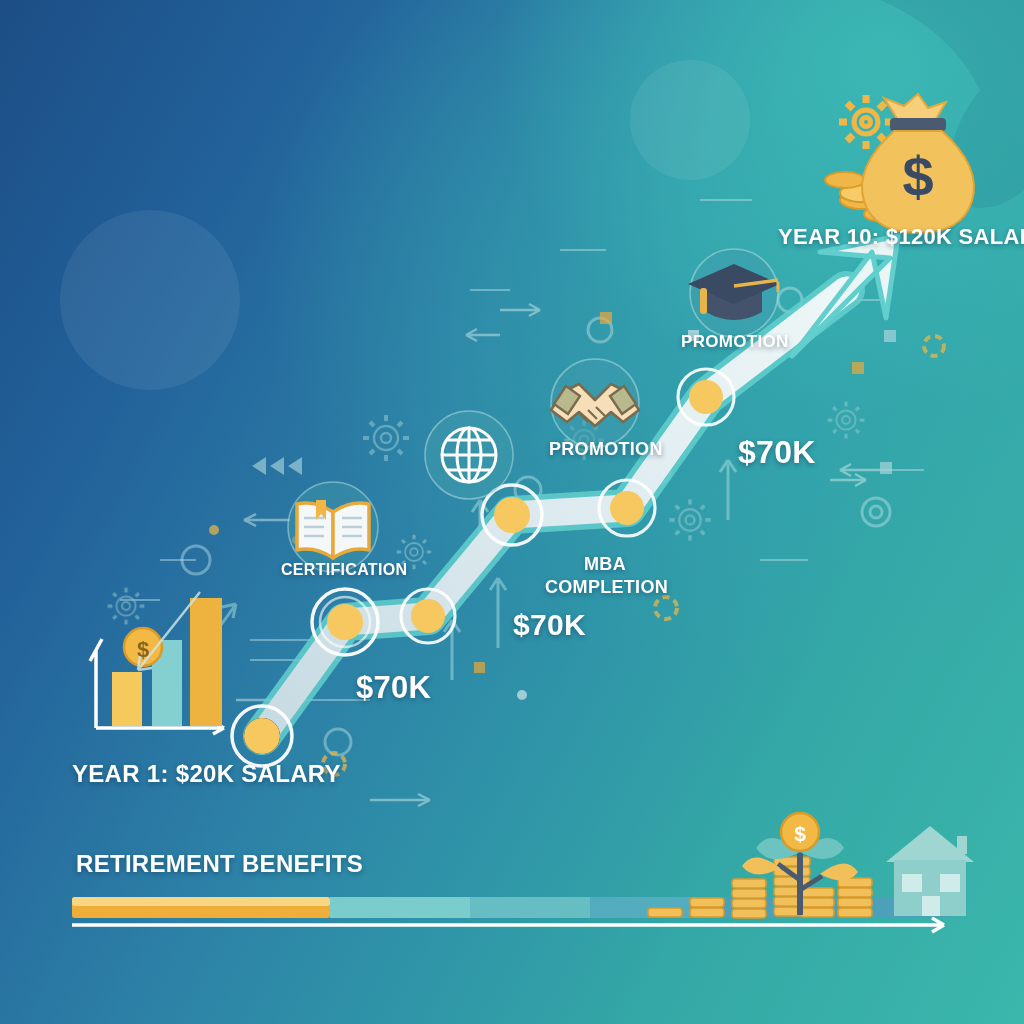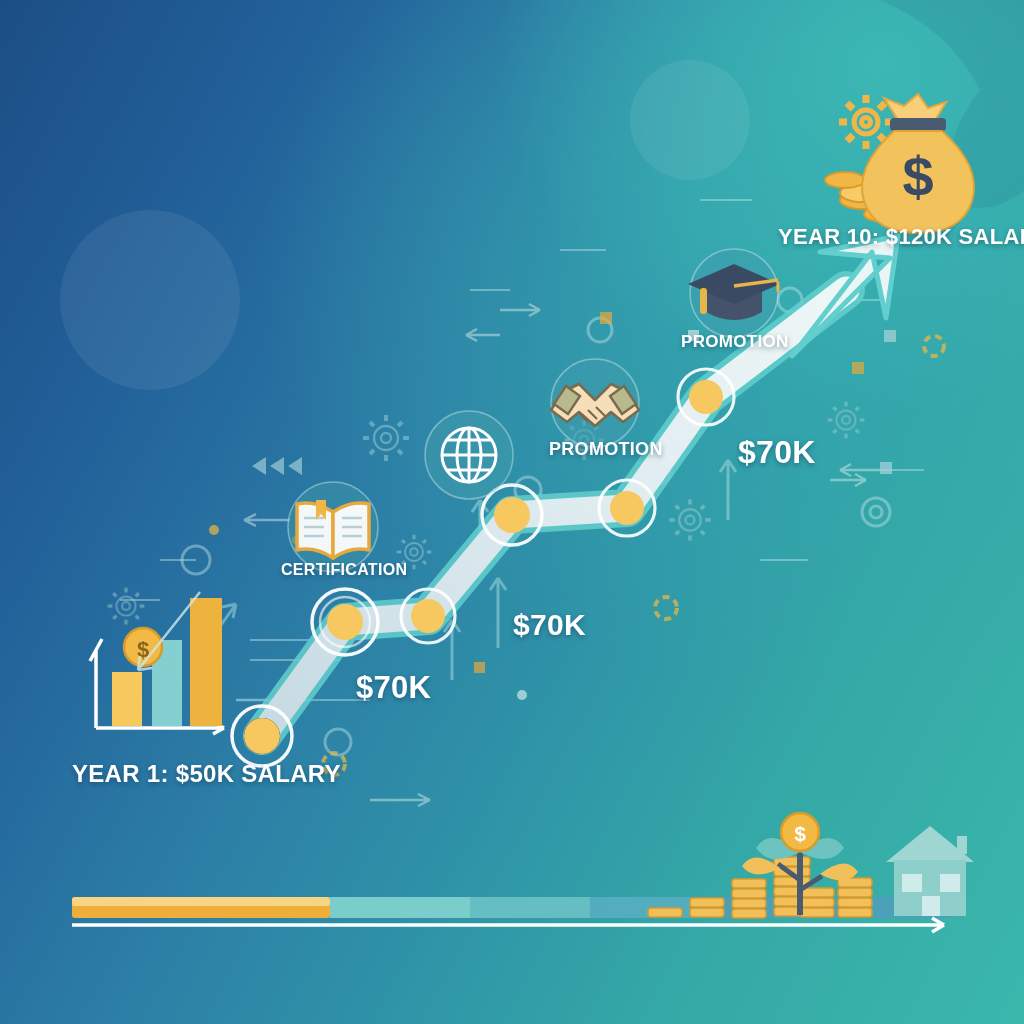--- a/index.html
+++ b/index.html
@@ -345,22 +345,24 @@
     <g>
       <path d="M886 862 l44 -36 l44 36 Z" fill="#9fd6d2"></path>
       <rect x="894" y="860" width="72" height="56" fill="#8ecfcc"></rect>
       <rect x="902" y="874" width="20" height="18" fill="#cfeceb"></rect>
       <rect x="940" y="874" width="20" height="18" fill="#cfeceb"></rect>
       <rect x="922" y="896" width="18" height="20" fill="#cfeceb"></rect>
       <rect x="957" y="836" width="10" height="18" fill="#9fd6d2"></rect>
     </g>
   </svg>
 
-  <div class="txt" id="lbl-y1">YEAR 1: $50K SALARY</div>
+  <div class="txt" id="lbl-y1">YEAR 1: $20K SALARY</div>
   <div class="txt" id="lbl-y10">YEAR 10: $120K SALARY</div>
   <div class="txt" id="lbl-cert">CERTIFICATION</div>
+  <div class="txt" id="lbl-mba">MBA COMPLETION</div>
   <div class="txt" id="lbl-mba-amt">$70K</div>
   <div class="txt" id="lbl-promo1">PROMOTION</div>
   <div class="txt" id="lbl-promo1-amt">$70K</div>
   <div class="txt" id="lbl-promo2">PROMOTION</div>
   <div class="txt" id="lbl-seg1-amt">$70K</div>
+  <div class="txt" id="lbl-retire">RETIREMENT BENEFITS</div>
 
 </div>
 
 </body></html>

